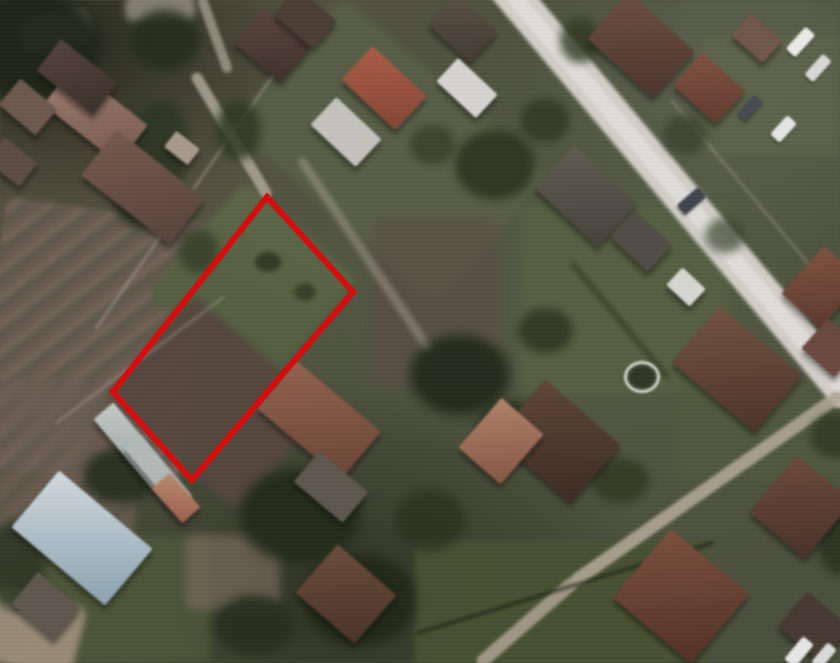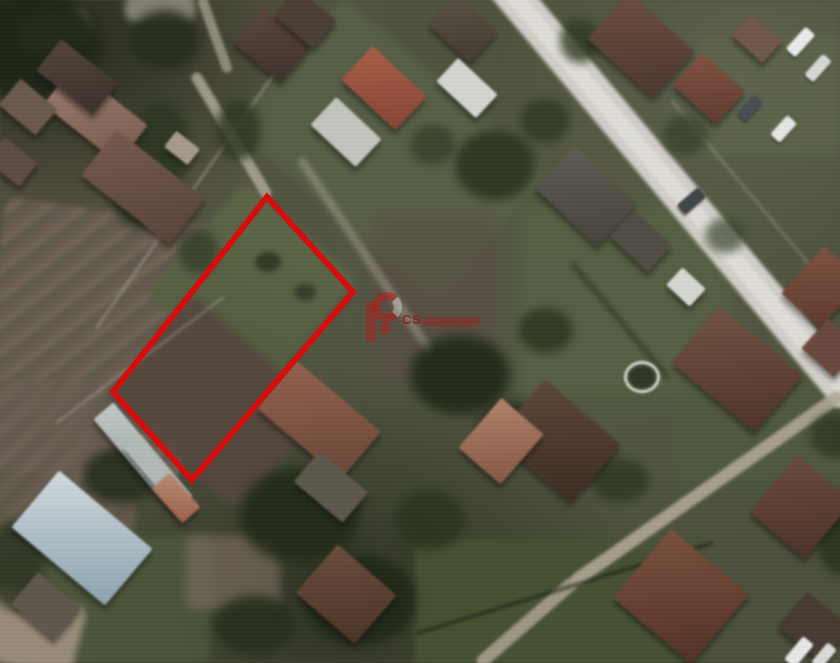--- a/index.html
+++ b/index.html
@@ -143,22 +143,13 @@
         <div class="ring" style="left: 624px; top: 361px; width: 30px; height: 26px;"></div>
       </div>
   </div>
 
   <div class="grain"></div>
 
   <svg class="outline-svg" width="840" height="663" viewBox="0 0 840 663">
     <polygon id="plot-poly" fill="none" stroke-linejoin="miter" points="267,197 353,292 192,480 113,392" stroke="#d60d0d" stroke-width="6"></polygon>
   </svg>
 
-  <div class="wm">
-    <div class="wm-logo">
-      <div class="wm-bar"></div>
-      <div class="wm-arc"></div>
-      <div class="wm-dot"></div>
-    </div>
-    <div class="wm-text">CS</div>
-    <div class="wm-word"></div>
-  </div>
 </div>
 
 </body></html>

